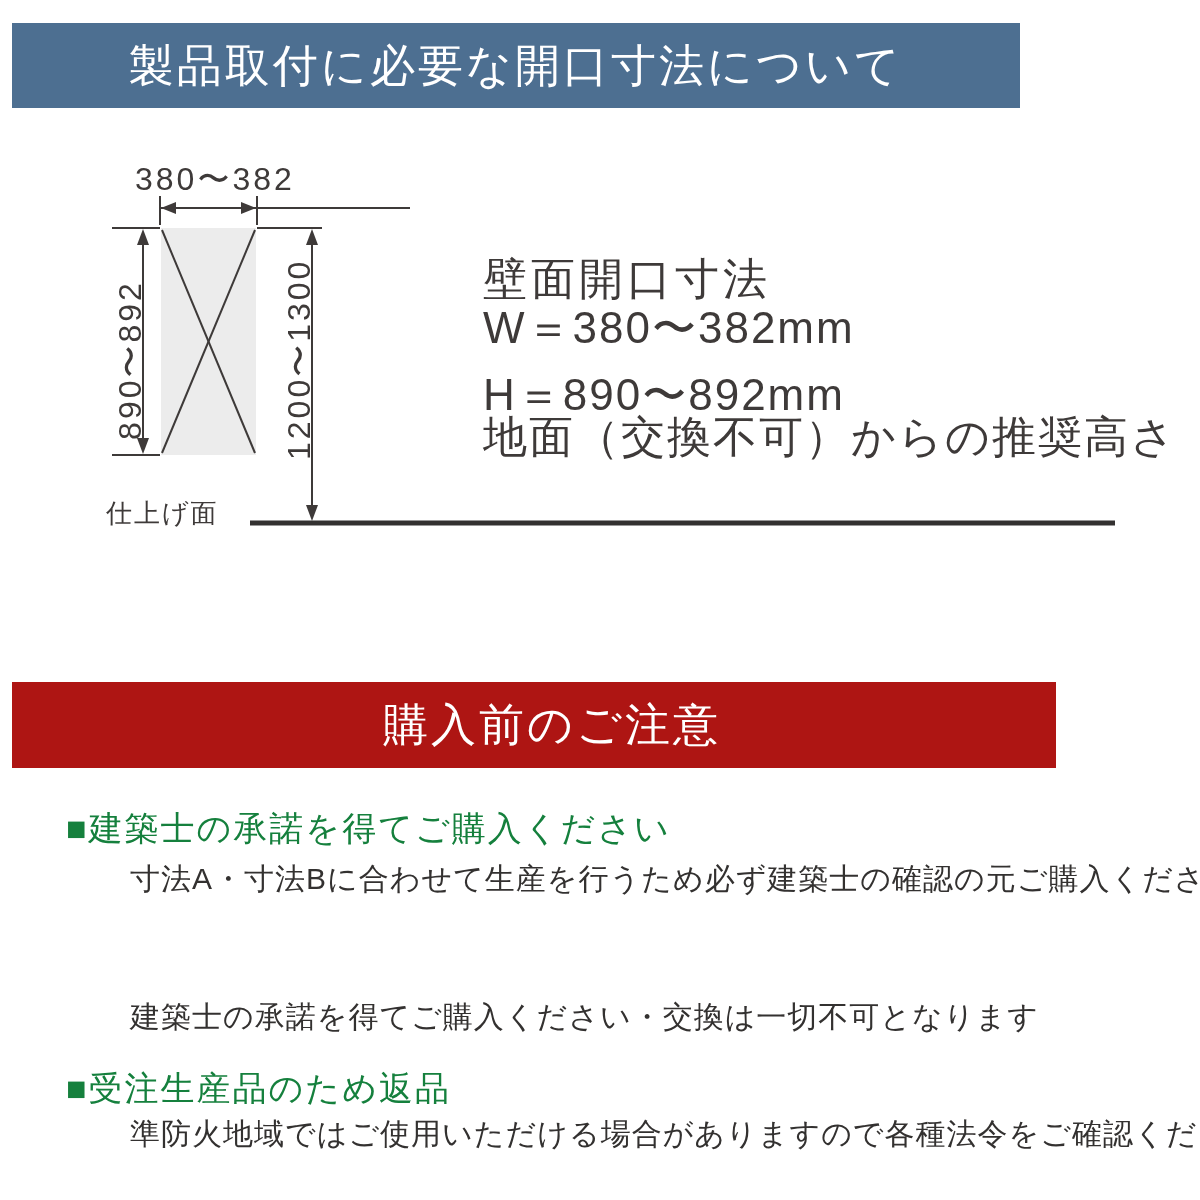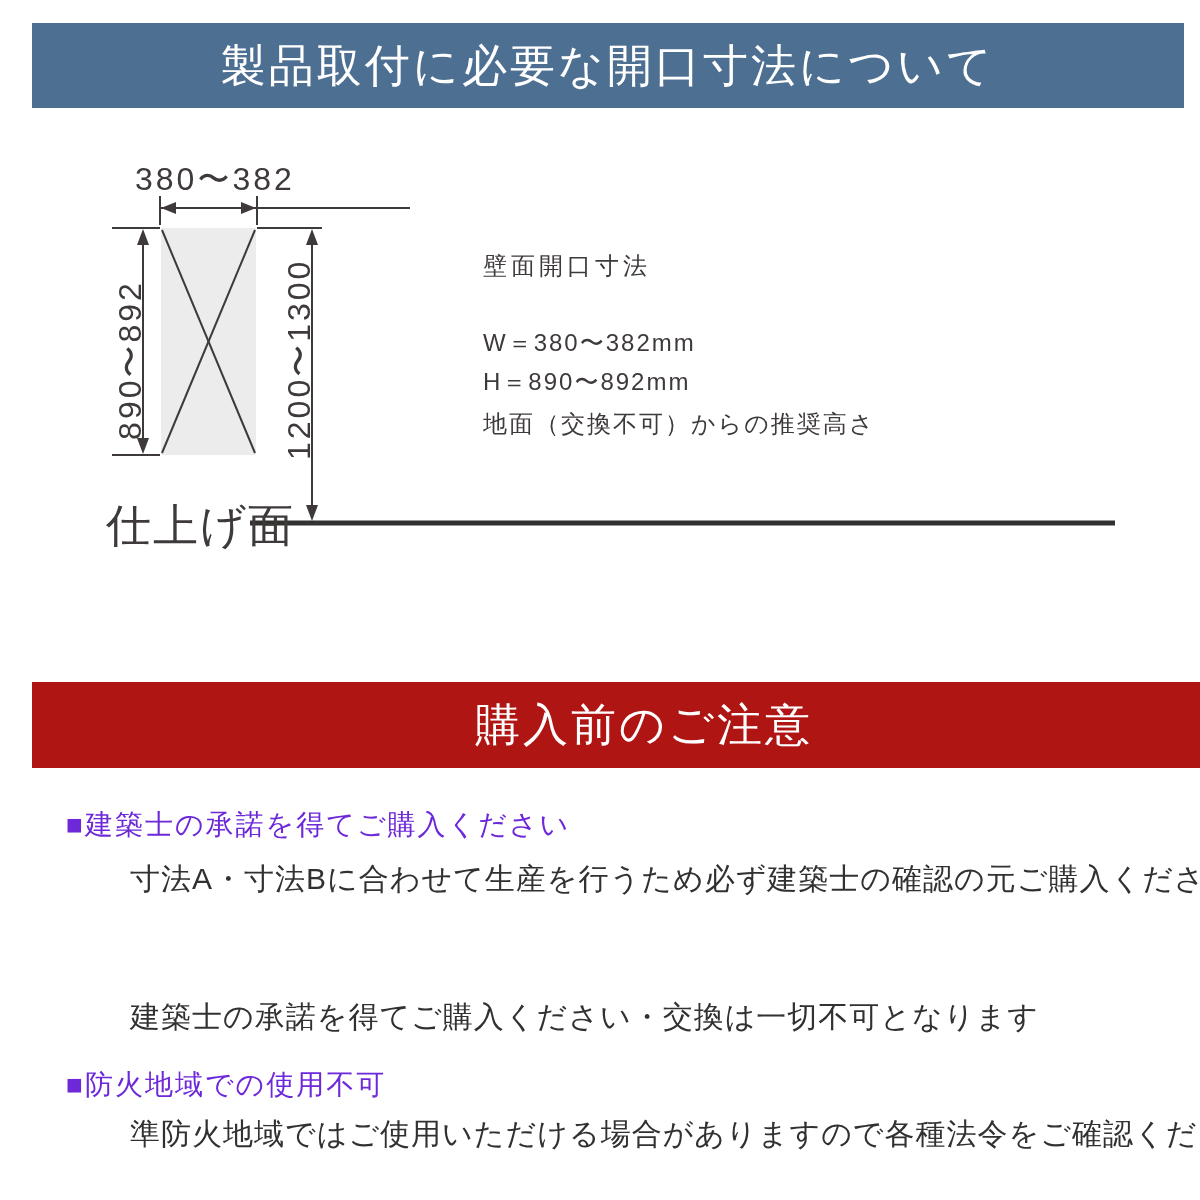--- a/index.html
+++ b/index.html
@@ -2,35 +2,35 @@
 <html lang="ja"><head>
 <meta charset="utf-8">
 <style>
   html,body{margin:0;padding:0;background:#fff;}
   #page{
     position:relative;width:1200px;height:1200px;background:#ffffff;
     font-family:"Liberation Sans","DejaVu Sans",sans-serif;
     color:#3e3a39;overflow:hidden;
   }
   .banner{
-    position:absolute;left:32px;width:1152px;height:85px;
+    position:absolute;left:12px;width:1008px;height:85px;
     display:flex;align-items:center;justify-content:center;
   }
   .banner .banner-text{
     color:#ffffff;font-size:45px;letter-spacing:3px;font-weight:400;white-space:nowrap;
   }
   #header-banner{top:23px;}
   #purchase-banner{top:682px;height:86px;}
   .lbl{position:absolute;white-space:nowrap;color:#3e3a39;}
   .dim-label{font-size:32px;letter-spacing:3px;}
   .rot{transform:rotate(-90deg);transform-origin:center;text-align:center;}
-  .spec-line{font-size:24px;letter-spacing:2px;}
-  .ground-label{font-size:45px;letter-spacing:2px;}
+  .spec-line{font-size:44px;letter-spacing:2px;}
+  .ground-label{font-size:26px;letter-spacing:2px;}
   .note-line{font-size:31px;letter-spacing:1px;}
-  .notice-heading{position:absolute;font-size:28px;letter-spacing:2px;color:#6d28d9;white-space:nowrap;}
+  .notice-heading{position:absolute;font-size:34px;letter-spacing:2px;color:#15803d;white-space:nowrap;}
   .notice-body{position:absolute;font-size:30px;letter-spacing:1px;color:#333130;white-space:nowrap;}
   svg{position:absolute;left:0;top:0;}
 </style>
 </head>
 <body>
 
 <div id="page">
 
   <header id="header-banner" class="banner" style="background-color: rgb(77, 111, 145);">
     <span class="banner-text">製品取付に必要な開口寸法について</span>
@@ -68,29 +68,29 @@
   <div class="lbl dim-label" style="left:135px;top:158px;width:150px;text-align:right;">380〜382</div>
 
   <div class="lbl dim-label rot" style="left:45px;top:344px;width:160px;height:32px;">890〜892</div>
 
   <div class="lbl dim-label rot" style="left:205px;top:353px;width:180px;height:34px;">1200〜1300</div>
 
   <div class="lbl ground-label" style="left:106px;top:496px;">仕上げ面</div>
 
 
   <div class="lbl spec-line" style="left:483px;top:250px;letter-spacing:4px;">壁面開口寸法</div>
-  <div class="lbl spec-line" style="left:483px;top:299px;margin-top:28px;">W＝380〜382mm</div>
+  <div class="lbl spec-line" style="left:483px;top:299px;">W＝380〜382mm</div>
   <div class="lbl spec-line" style="left:483px;top:366px;">H＝890〜892mm</div>
   <div class="lbl spec-line" style="left:483px;top:408px;">地面（交換不可）からの推奨高さ</div>
 
   <div id="purchase-banner" class="banner" style="background-color: rgb(174, 21, 19); padding-left: 36px;">
     <span class="banner-text">購入前のご注意</span>
   </div>
 
   <div class="notice-heading" style="left:66px;top:806px;">■建築士の承諾を得てご購入ください</div>
   <div class="notice-body" style="left:130px;top:859px;">寸法A・寸法Bに合わせて生産を行うため必ず建築士の確認の元ご購入ください</div>
 
   <div class="notice-body" style="left:130px;top:997px;">建築士の承諾を得てご購入ください・交換は一切不可となります</div>
 
-  <div class="notice-heading" style="left:66px;top:1066px;">■防火地域での使用不可</div>
+  <div class="notice-heading" style="left:66px;top:1066px;">■受注生産品のため返品</div>
   <div class="notice-body" style="left:130px;top:1114px;">準防火地域ではご使用いただける場合がありますので各種法令をご確認ください</div>
 
 </div>
 
 </body></html>

